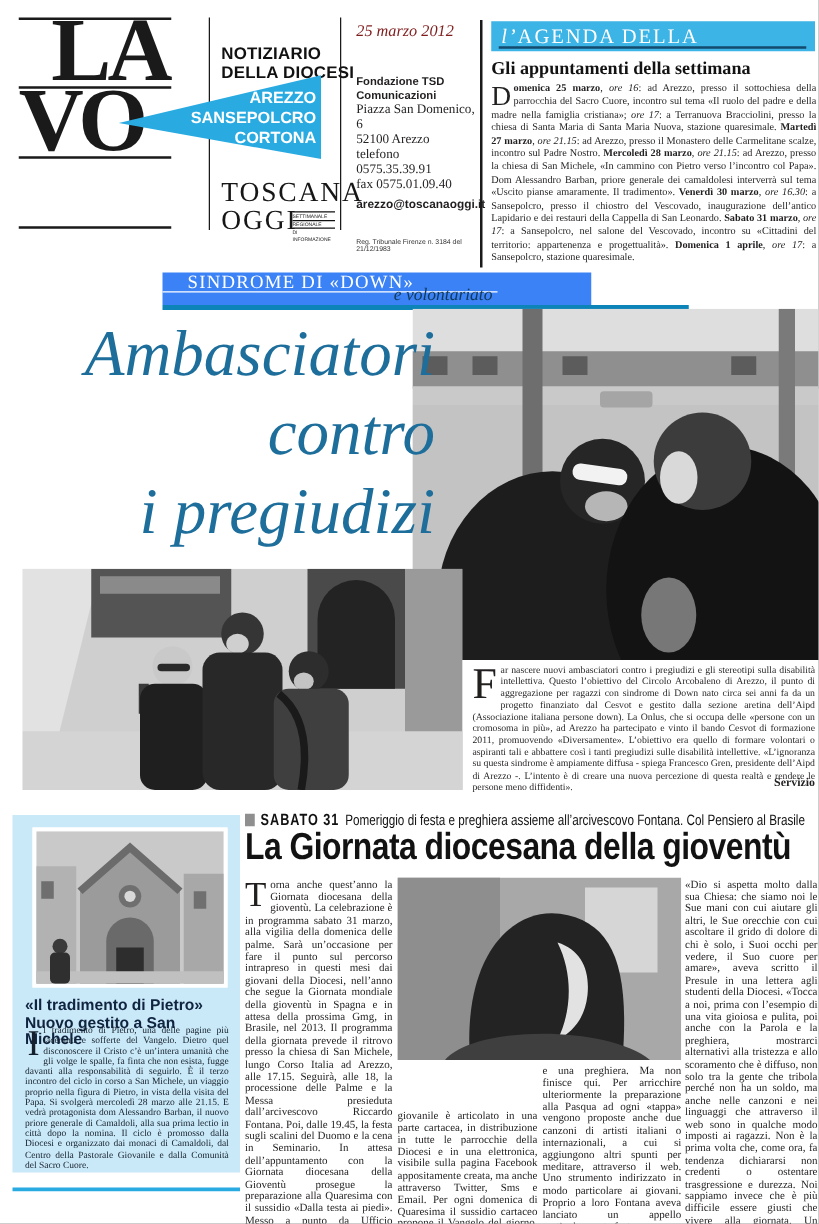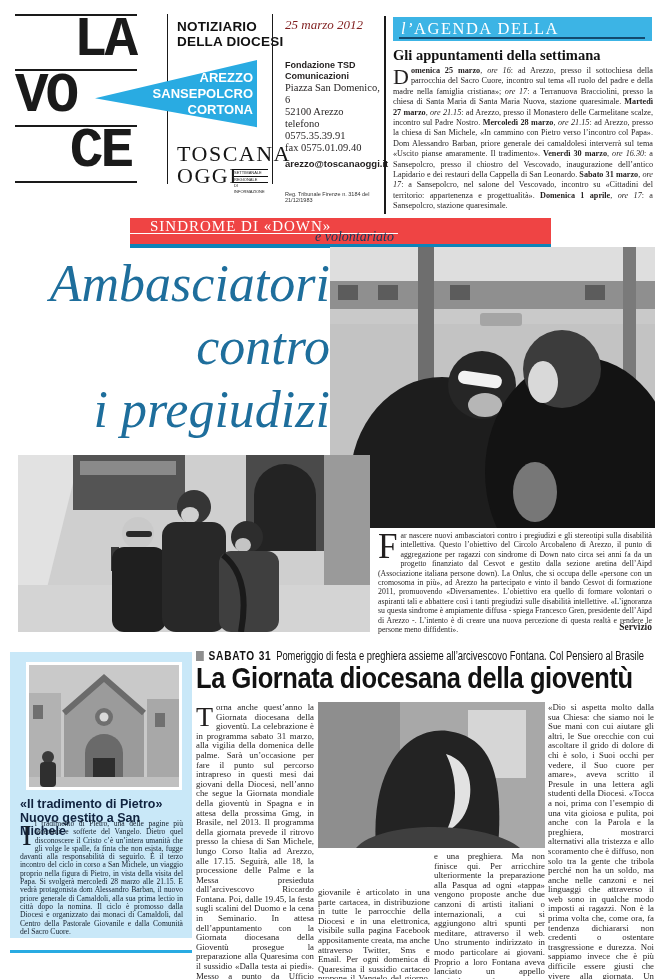--- a/index.html
+++ b/index.html
@@ -4,28 +4,28 @@
 <style>
   html,body{margin:0;padding:0;background:#888;}
   #page{position:relative;width:655px;height:979px;background:#fff;color:#221f1f;
         font-family:"Liberation Serif",serif;overflow:hidden;margin:0 auto;}
   .b{font-weight:bold;}
   .i{font-style:italic;}
   .just{text-align:justify;}
 
   
   .logo-rule{position:absolute;left:15px;width:122px;height:2px;background:#1a1a1a;}
-  #logo{position:absolute;left:15px;top:13px;width:122px;font-family:Liberation Mono, monospace;
-        font-weight:bold;font-size:56px;line-height:55.5px;letter-spacing:-3px;color:#1a1a1a;}
+  #logo{position:absolute;left:15px;top:13px;width:122px;font-family:Liberation Serif, serif;
+        font-weight:bold;font-size:72px;line-height:55.5px;letter-spacing:-3px;color:#1a1a1a;}
   #logo .row{height:55.5px;overflow:visible;}
   #logo .r1{text-align:right;padding-right:2px;}
   #logo .r2{text-align:left;}
   #logo .r3{text-align:right;padding-right:6px;}
   .vrule{position:absolute;width:1px;background:#1a1a1a;}
-  #edition{position:absolute;left:177px;top:19px;font-family:"Liberation Sans",sans-serif;
+  #edition{position:absolute;left:177px;top:35px;font-family:"Liberation Sans",sans-serif;
            font-weight:bold;font-size:13.5px;line-height:15px;letter-spacing:.2px;color:#111;}
   #tri{position:absolute;left:95px;top:57px;width:162px;height:78px;background:#29abe2;
        clip-path:polygon(0% 53%,100% 4%,100% 90%);}
   #tri .txt{position:absolute;right:4px;top:13px;text-align:right;color:#fff;
             font-family:"Liberation Sans",sans-serif;font-weight:bold;font-size:13px;line-height:16px;}
   #brand{position:absolute;left:177px;top:143px;font-family:"Liberation Serif",serif;
          font-size:22px;line-height:22px;letter-spacing:1.5px;color:#161616;}
   #brand-tag{position:absolute;left:234px;top:169px;width:34px;font-family:"Liberation Sans",sans-serif;
              font-size:4px;line-height:5.5px;color:#222;}
   #brand-tag div{border-top:1.5px solid #111;}
@@ -42,29 +42,29 @@
   
   #agenda-bar{position:absolute;left:393px;top:17px;width:259px;height:24px;background:#3cb4e5;}
   #agenda-bar .t{position:absolute;left:8px;top:2px;color:#fff;font-size:16.5px;letter-spacing:1.5px;
                  font-family:"Liberation Serif",serif;}
   #agenda-bar .ul{position:absolute;left:6px;top:20px;width:246px;height:2px;background:#134a6e;}
   #agenda-head{position:absolute;left:393px;top:47px;width:260px;font-weight:bold;font-size:14.5px;color:#121212;}
   #agenda-body{position:absolute;left:393px;top:66px;width:260px;font-size:8.2px;line-height:10.4px;}
   #agenda-body .dc{float:left;font-size:22px;line-height:19px;padding:1px 2px 0 0;}
 
   
-  #banner{position:absolute;left:130px;top:218px;width:421px;height:26px;background:#ef4444;}
+  #banner{position:absolute;left:130px;top:218px;width:343px;height:26px;background:#3b82f6;}
   #banner .l1{position:absolute;left:20px;top:0px;color:#fff;font-size:15px;letter-spacing:1px;
               font-family:"Liberation Serif",serif;}
   #banner .hl{position:absolute;left:0;top:15px;width:268px;height:1px;background:#fff;}
   #banner .l2{position:absolute;left:185px;top:11px;color:#10395c;font-style:italic;font-size:14px;}
   #banner-strip{position:absolute;left:130px;top:244px;width:421px;height:4px;background:#0d84b8;}
   #feat-photo{position:absolute;left:330px;top:247px;width:325px;height:281px;}
   #feat-headline{position:absolute;left:0;top:252px;width:330px;text-align:right;padding-right:2px;
-                 color:#1e6e9c;font-style:italic;font-size:52px;line-height:63px;font-family:"Liberation Serif",serif;}
+                 color:#1e6e9c;font-style:italic;font-size:52px;line-height:63px;font-family:"Liberation Serif",serif;padding-left:18px;}
   #friends-photo{position:absolute;left:18px;top:455px;width:352px;height:177px;}
   #feat-body{position:absolute;left:378px;top:531px;width:274px;font-size:7.8px;line-height:9.4px;}
   #feat-body .dc{float:left;font-size:35px;line-height:30px;padding:1px 3px 0 0;}
   #feat-signoff{position:absolute;left:378px;top:622px;width:274px;text-align:right;
                 font-weight:bold;font-size:9.5px;line-height:10.5px;}
 
   
   #box{position:absolute;left:10px;top:652px;width:182px;height:286px;background:#c9e8f8;}
   #church-photo{position:absolute;left:16px;top:10px;width:150px;height:122px;background:#fff;
                 border:3px solid #fff;box-sizing:content-box;}
@@ -97,21 +97,20 @@
 
 <div id="page">
 
   <div class="logo-rule" style="top:14px"></div>
   <div class="logo-rule" style="top:69px"></div>
   <div class="logo-rule" style="top:125px"></div>
   <div class="logo-rule" style="top:181px"></div>
   <div id="logo">
     <div class="row r1">LA</div>
     <div class="row r2">VO</div>
-    <div class="row r3">CE</div>
   </div>
 
   <div class="vrule" style="left:167px;top:14px;height:170px"></div>
 
   <div id="edition">
     <div>NOTIZIARIO</div>
     <div>DELLA DIOCESI</div>
   </div>
 
   <div id="tri">

